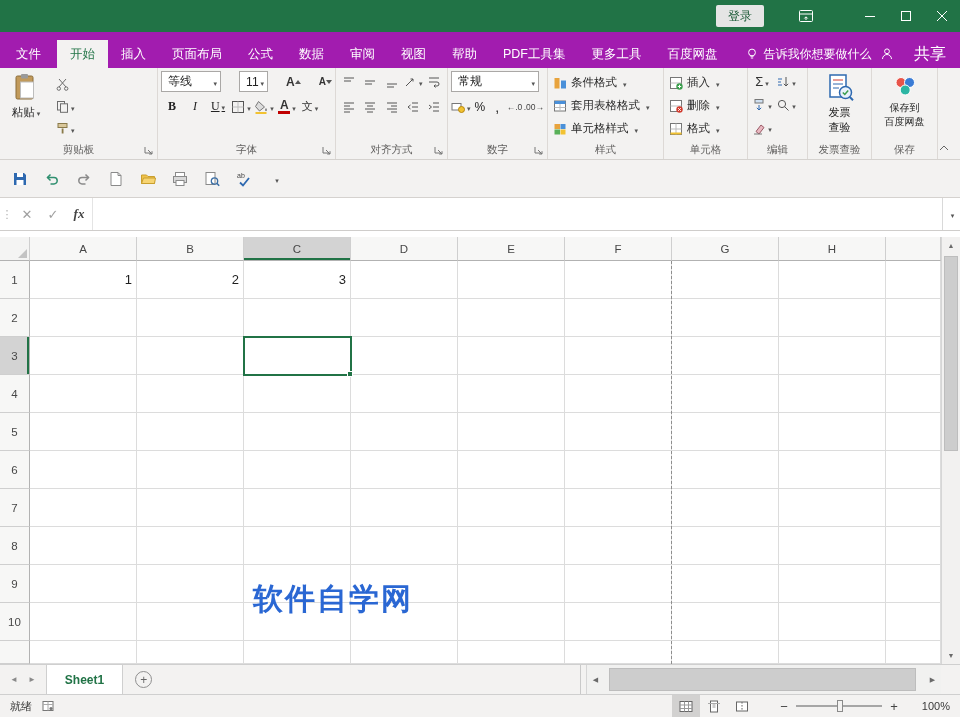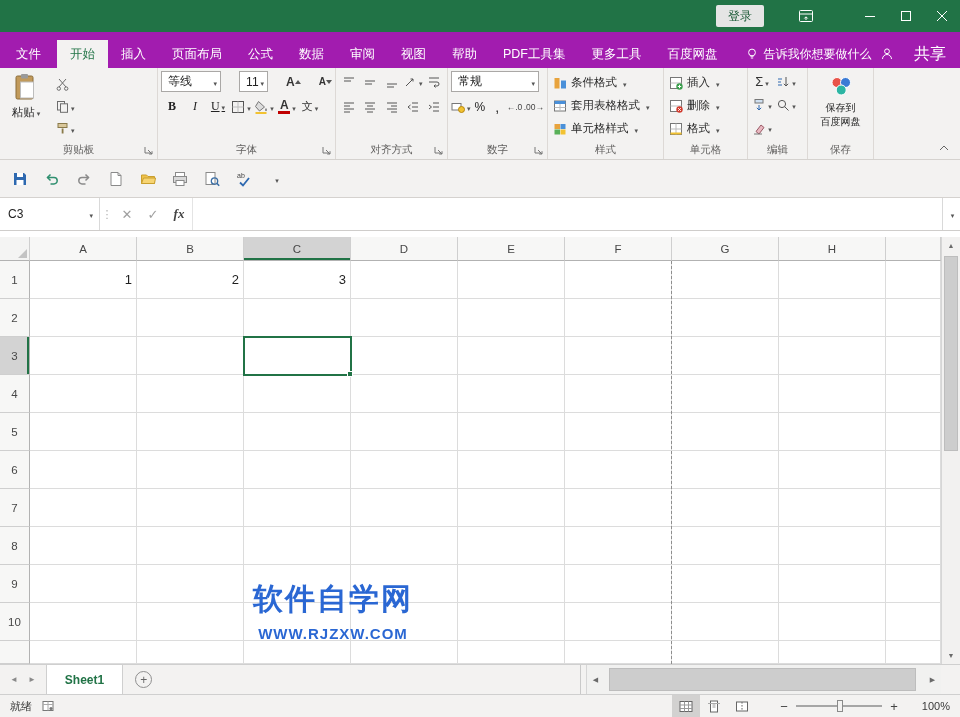--- a/index.html
+++ b/index.html
@@ -552,20 +552,38 @@
             <svg width="14" height="14">
               <path d="M4 10.5 L9 4 L12 6.5 L7 13 Z" fill="#e9b7c0" stroke="#9a5a66"></path>
               <line x1="2" y1="13" x2="10" y2="13" stroke="#777"></line>
             </svg>
             <span class="car"></span>
           </div>
       </div>
       <span class="glabel">编辑</span>
     </div>
 
+    <div class="group g-invoice">
+      <div class="bigbtn">
+        <span>
+          <svg width="30" height="30" viewBox="0 0 30 30">
+              <rect x="5" y="2" width="16" height="22" fill="#fff" stroke="#2e69b0" stroke-width="1.5"></rect>
+              <line x1="8" y1="7" x2="18" y2="7" stroke="#d23b2e"></line>
+              <line x1="8" y1="11" x2="18" y2="11" stroke="#2e69b0"></line>
+              <line x1="8" y1="15" x2="14" y2="15" stroke="#2e69b0"></line>
+              <circle cx="20.5" cy="19.5" r="6" fill="#eaf2fb" stroke="#2e69b0" stroke-width="1.5"></circle>
+              <path d="M17.8 19.5 L19.8 21.5 L23.2 17.5" fill="none" stroke="#3a9e4c" stroke-width="1.5"></path>
+              <line x1="24.8" y1="24" x2="28" y2="27.2" stroke="#2e69b0" stroke-width="2"></line>
+            </svg>
+        </span>
+        <span class="l1">发票</span>
+        <span class="l2">查验</span>
+      </div>
+      <span class="glabel">发票查验</span>
+    </div>
 
     <div class="group g-netdisk">
       <div class="bigbtn">
         <span>
           <svg width="26" height="26" viewBox="0 0 26 26">
               <circle cx="9" cy="9.5" r="5" fill="#e8544a" stroke="#fff"></circle>
               <circle cx="17.5" cy="9.5" r="5" fill="#3a7bd5" stroke="#fff"></circle>
               <circle cx="13.2" cy="17" r="5" fill="#2cb5a3" stroke="#fff"></circle>
             </svg>
         </span>
@@ -633,24 +651,20 @@
           <text x="1" y="7" font-size="7" fill="#444" font-family="Liberation Sans,sans-serif">ab</text>
           <path d="M4 11.5 L7 14.5 L13 7" fill="none" stroke="#2e69b0" stroke-width="1.8"></path>
         </svg>
       </div>
     <div class="qbtn">
         <span class="car"></span>
       </div>
   </div>
 
   <div class="fbar">
-    <div class="namebox">
-      <span>C3</span>
-      <span class="car"></span>
-    </div>
     <div class="dots">⋮</div>
     <div class="fbtn">✕</div>
     <div class="fbtn">✓</div>
     <div class="fbtn fxbtn">fx</div>
     <div class="finput"></div>
     <div class="fexp">
         <span class="car"></span>
       </div>
   </div>
   <div class="gaprow"></div>
@@ -801,21 +815,20 @@
             <div class="cell"></div>
             <div class="cell"></div>
             <div class="cell colfill"></div>
           </div>
         </div>
     </div>
 
     <div class="pagebreak"></div>
     <div class="watermark">
       <div class="wm1">软件自学网</div>
-      <div class="wm2">WWW.RJZXW.COM</div>
     </div>
     <div class="sel-box">
         <span class="sel-handle"></span>
       </div>
 
     <div class="vscroll">
       <div class="vs-btn">▲</div>
       <div class="vs-thumb"></div>
       <div class="vs-btn vs-down">▼</div>
     </div>

